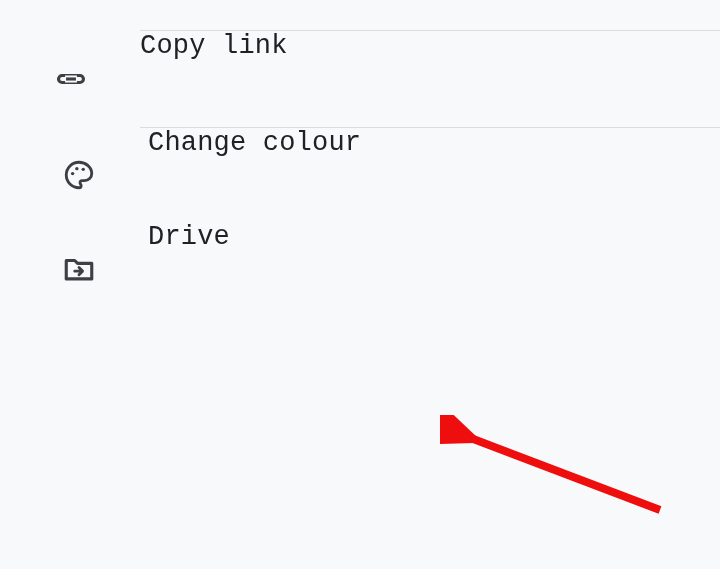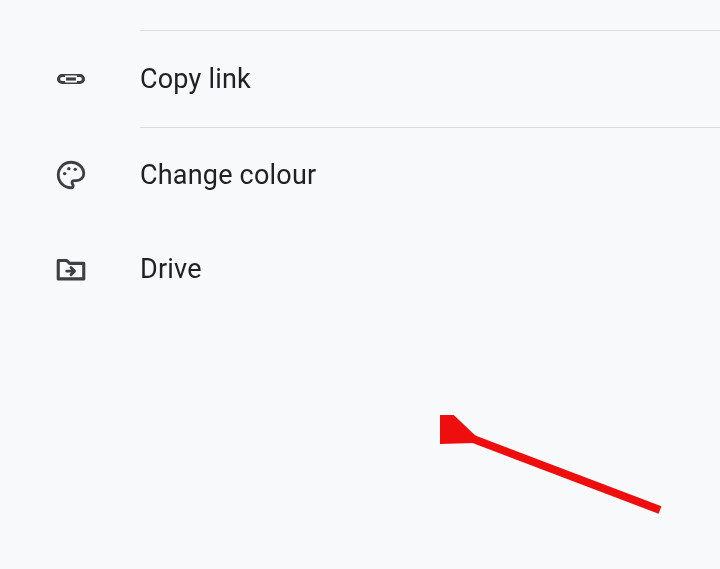--- a/index.html
+++ b/index.html
@@ -22,27 +22,28 @@
       height: 1px;
       background: #dadce0;
       margin-left: 140px;
       margin-right: 0;
     }
     .divider-top {
       margin-top: 30px;
     }
     .menu-item {
       display: flex;
-      align-items: center;
       padding: 0;
       height: 96px;
       cursor: pointer;
+      font-family: Liberation Mono, monospace;
     }
     .menu-item-shorter {
       height: 94px;
+      margin-left: 8px;
     }
     .icon-wrapper {
       width: 140px;
       display: flex;
       align-items: center;
       justify-content: flex-start;
       padding-left: 54px;
     }
     .icon {
       width: 34px;

